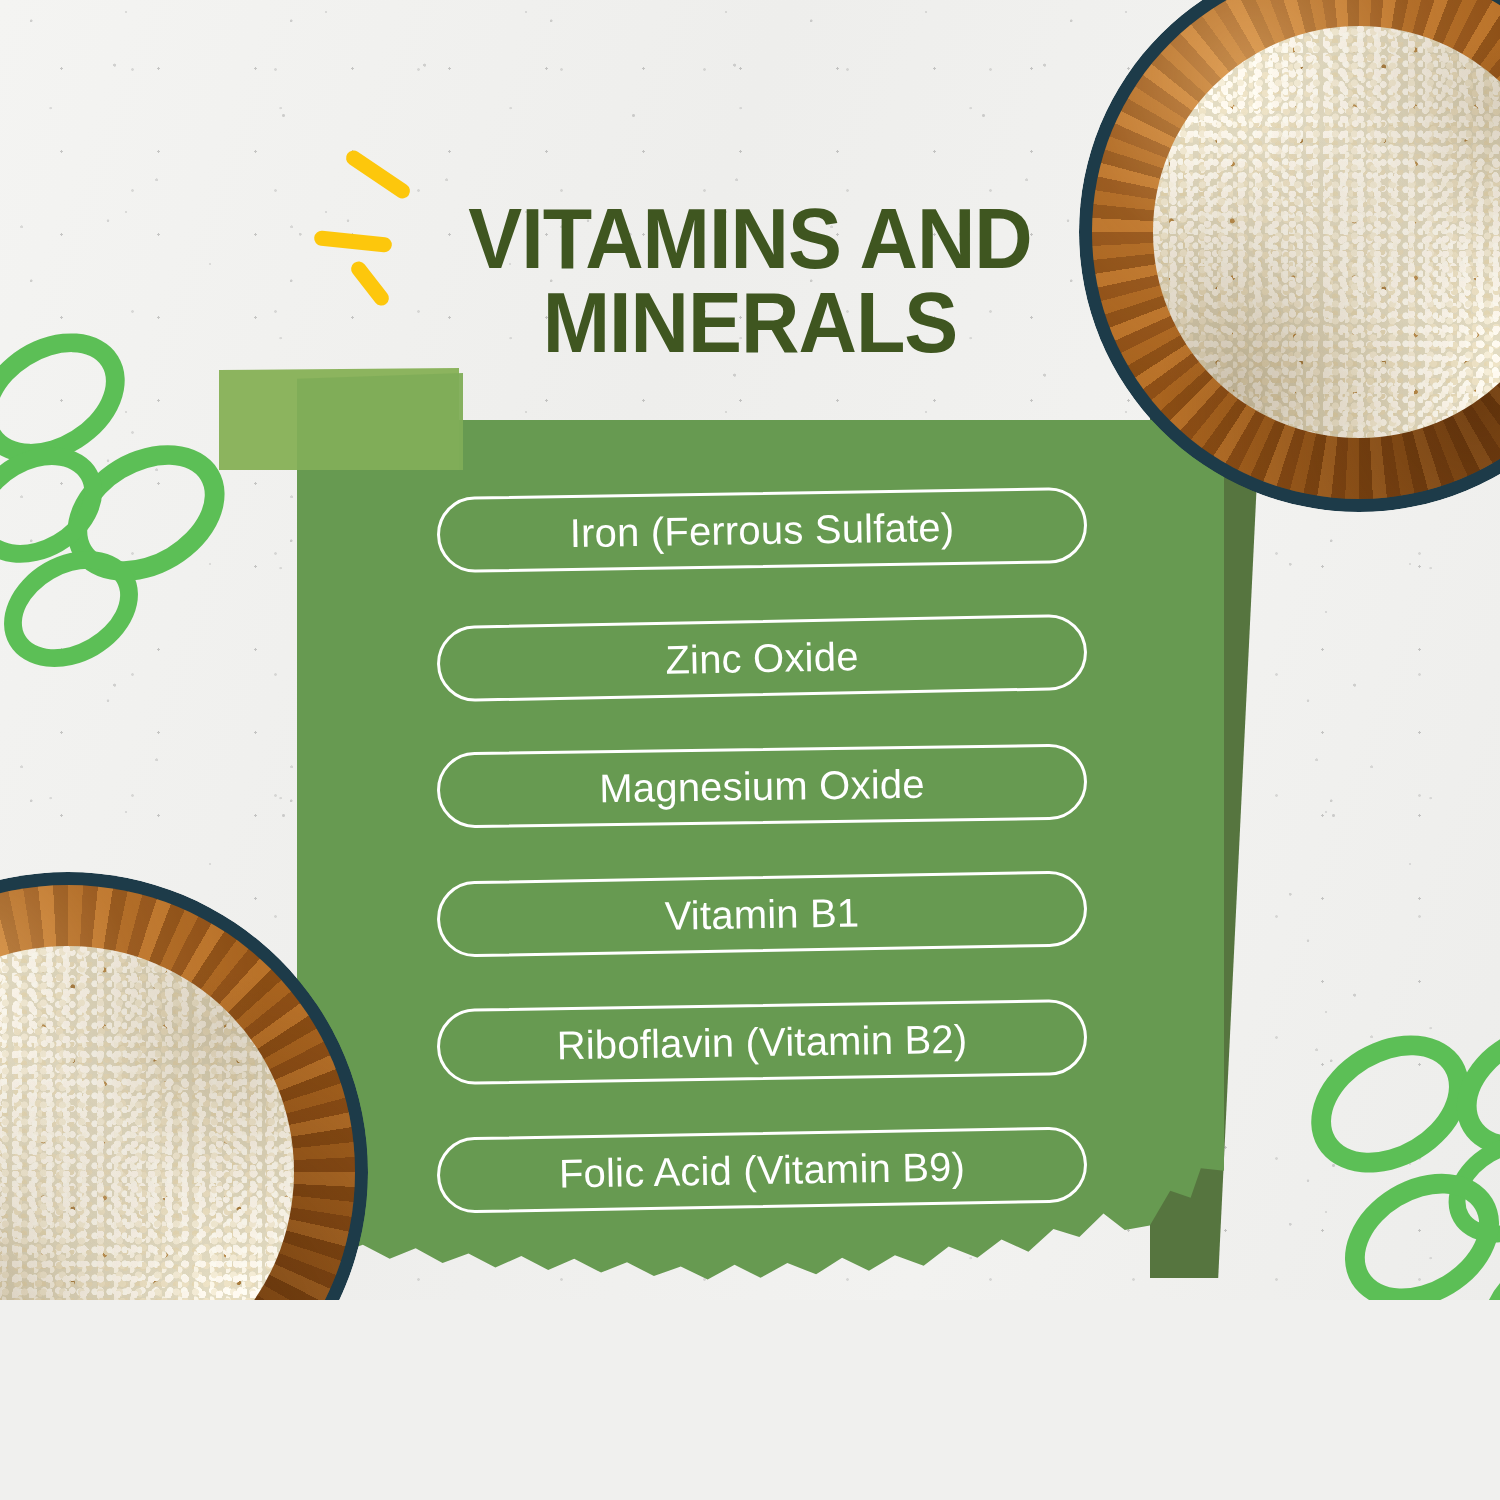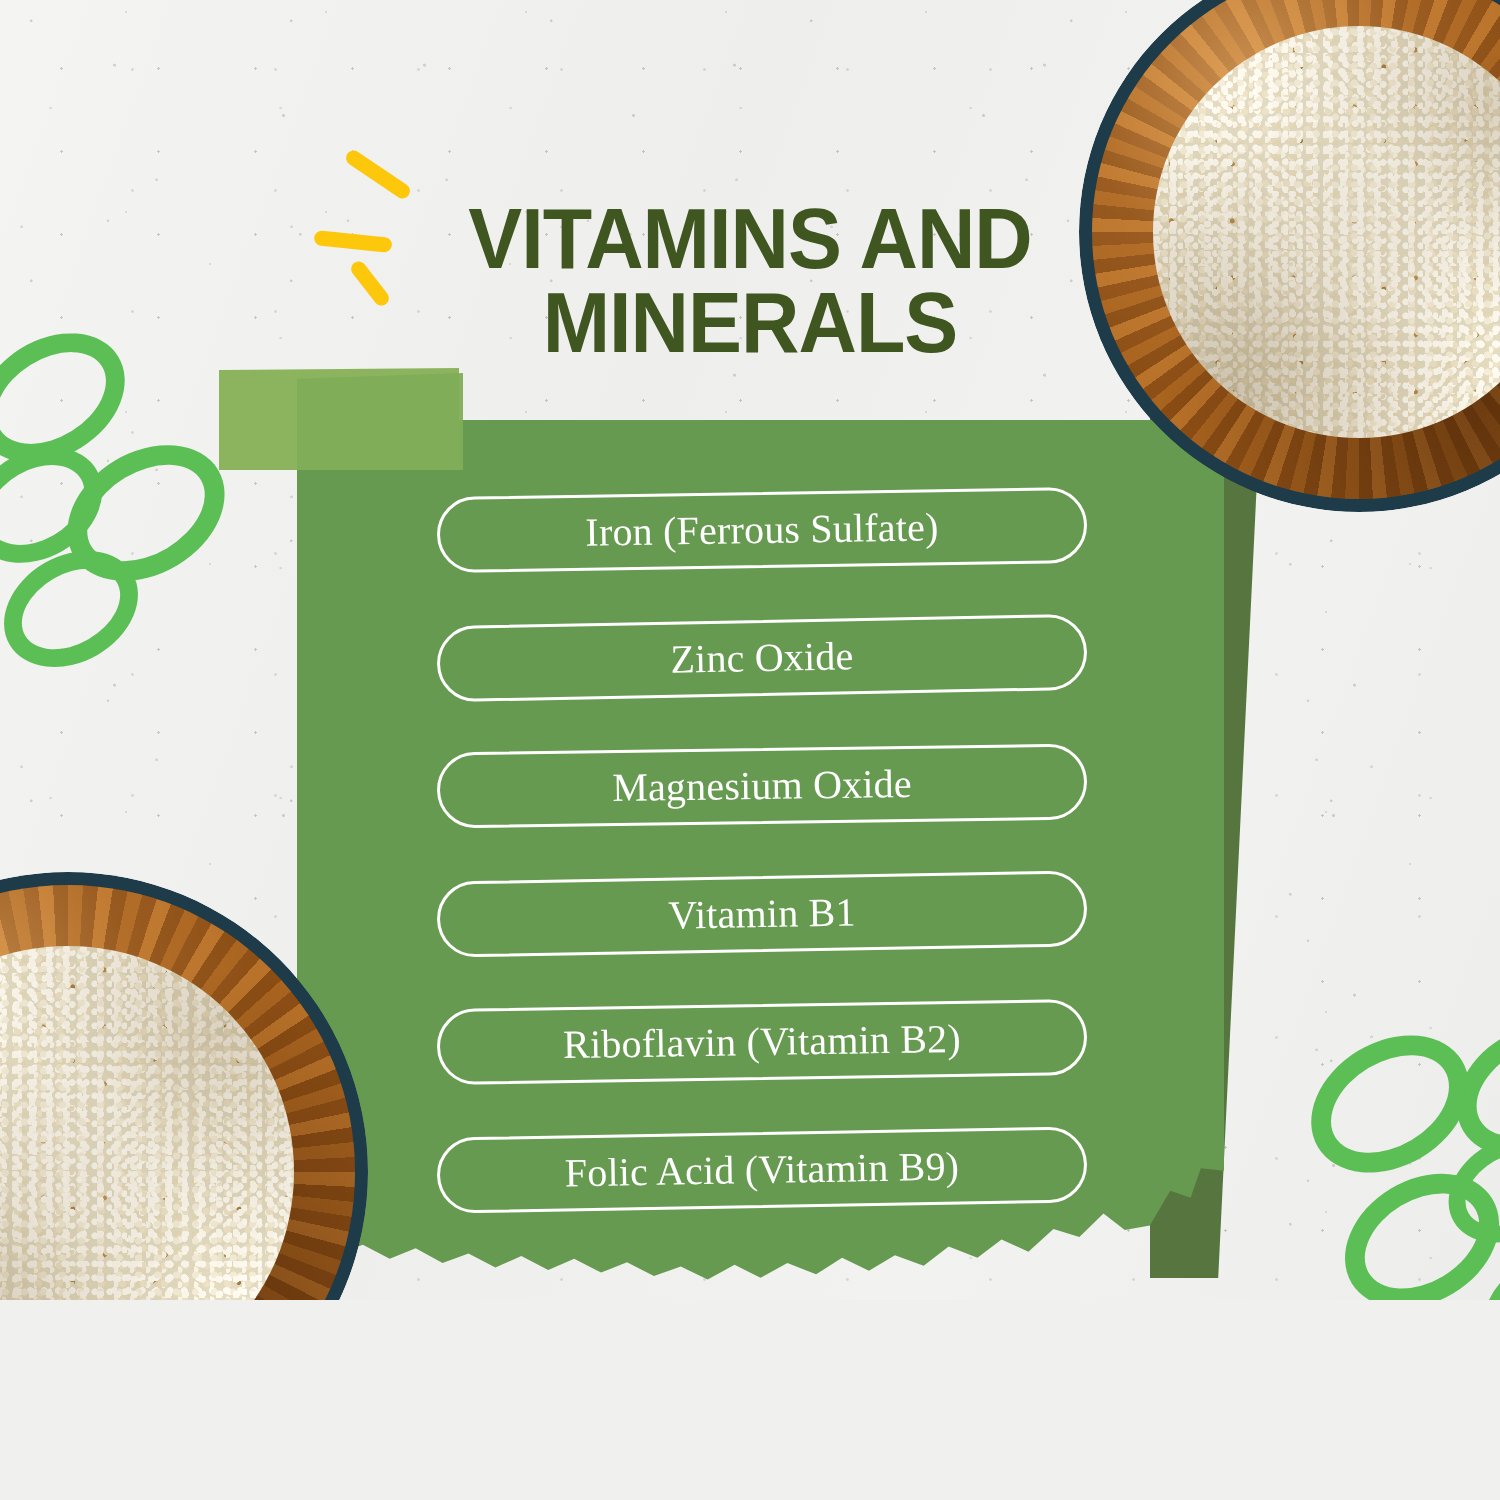--- a/index.html
+++ b/index.html
@@ -124,21 +124,20 @@
     transform:scaleX(.94);
     transform-origin:center top;
     white-space:pre-line;
   }
 
   
   .pill-list{
     position:absolute;
     left:437px;top:492px;
     width:650px;
-    font-family:Liberation Serif, serif;
   }
   .pill{
     position:relative;
     height:76px;
     margin-bottom:52px;
     border:3px solid #ffffff;
     border-radius:999px;
     display:flex;
     align-items:center;
     justify-content:center;

